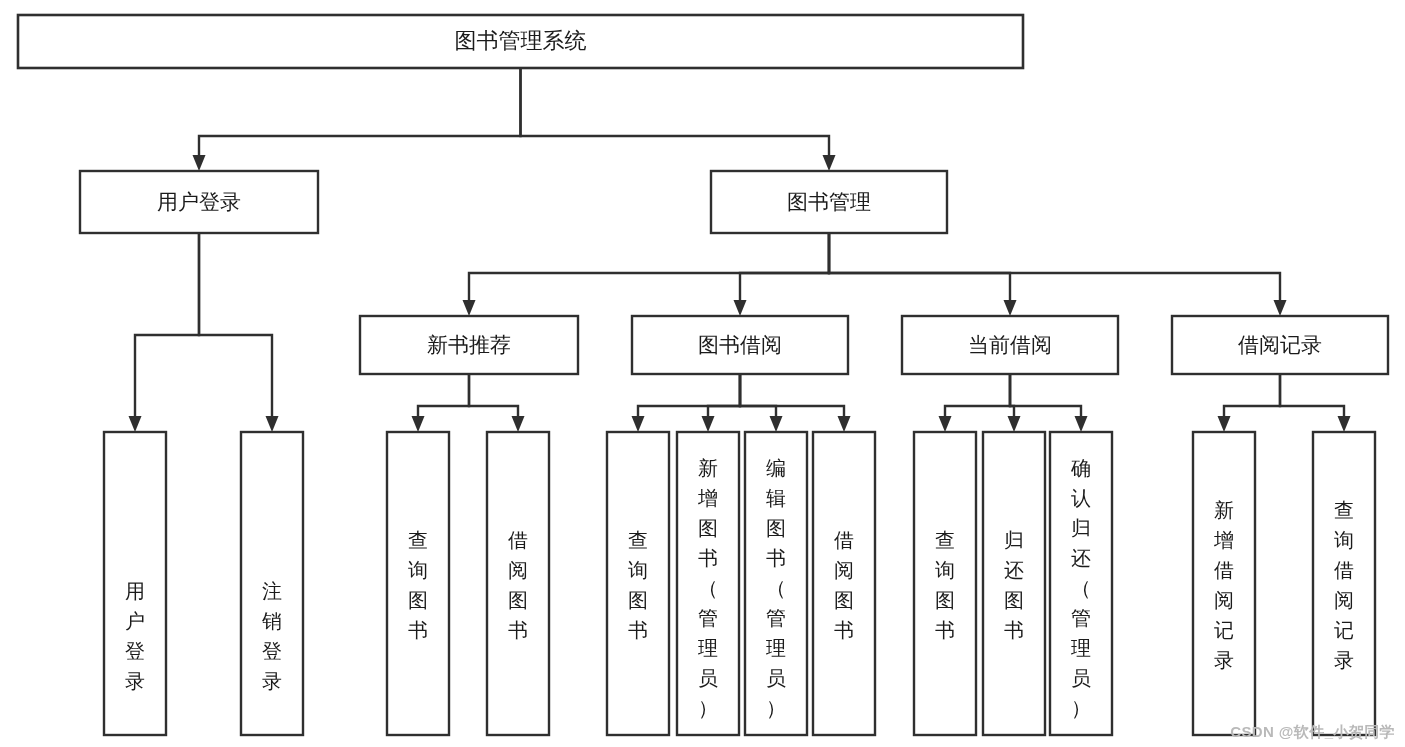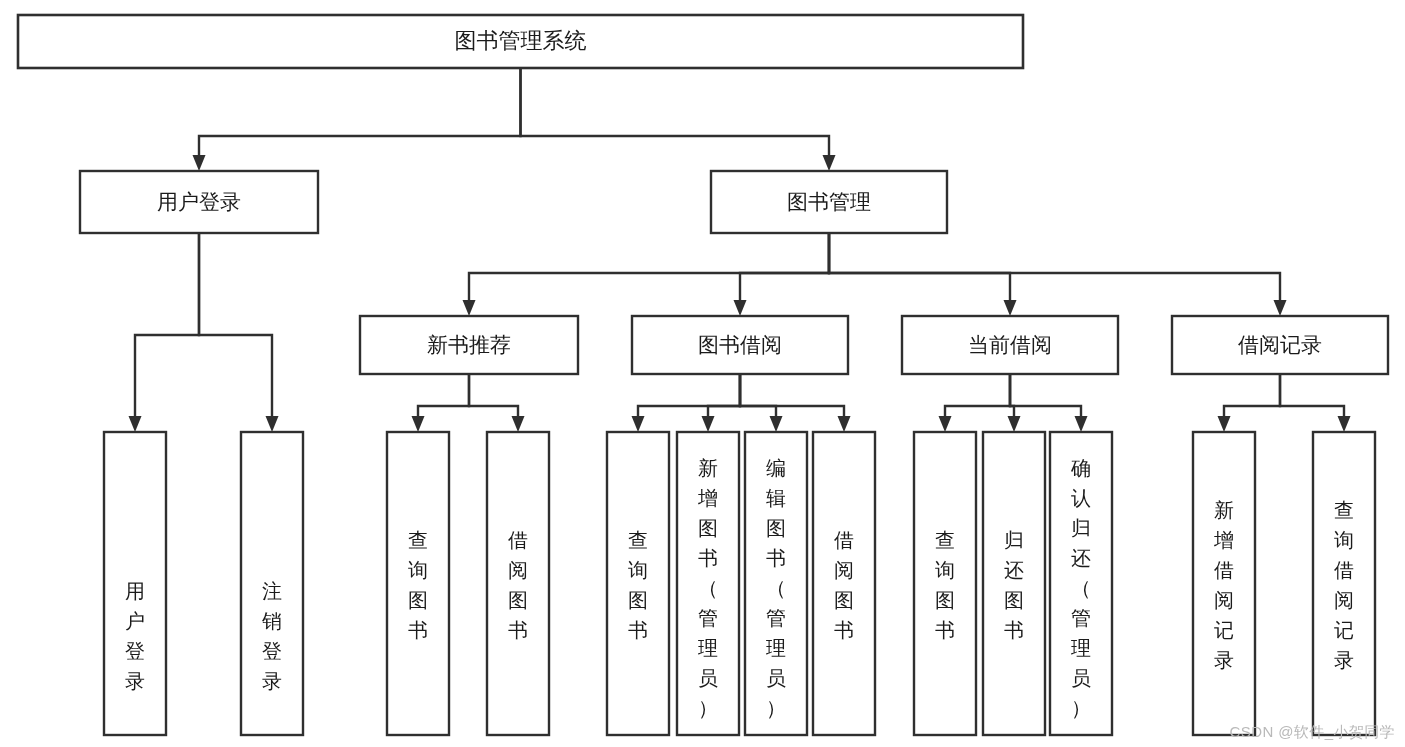--- a/index.html
+++ b/index.html
@@ -62,20 +62,21 @@
   .watermark {
     position: absolute;
     right: 10px;
     bottom: 5px;
     font-family: "Liberation Sans", "DejaVu Sans", sans-serif;
     font-size: 15px;
     color: #b9b9b9;
     letter-spacing: 0.4px;
     white-space: nowrap;
     pointer-events: none;
+    font-weight: bold;
   }
 </style>
 </head>
 <body>
 
 <div id="diagram-root">
   <svg class="diagram-canvas" id="diagram-canvas" viewBox="0 0 1405 747">
       <g>
         <g>
           <path class="connector" d="M 520.5 68 L 520.5 136 L 199 136 L 199 157"></path>

